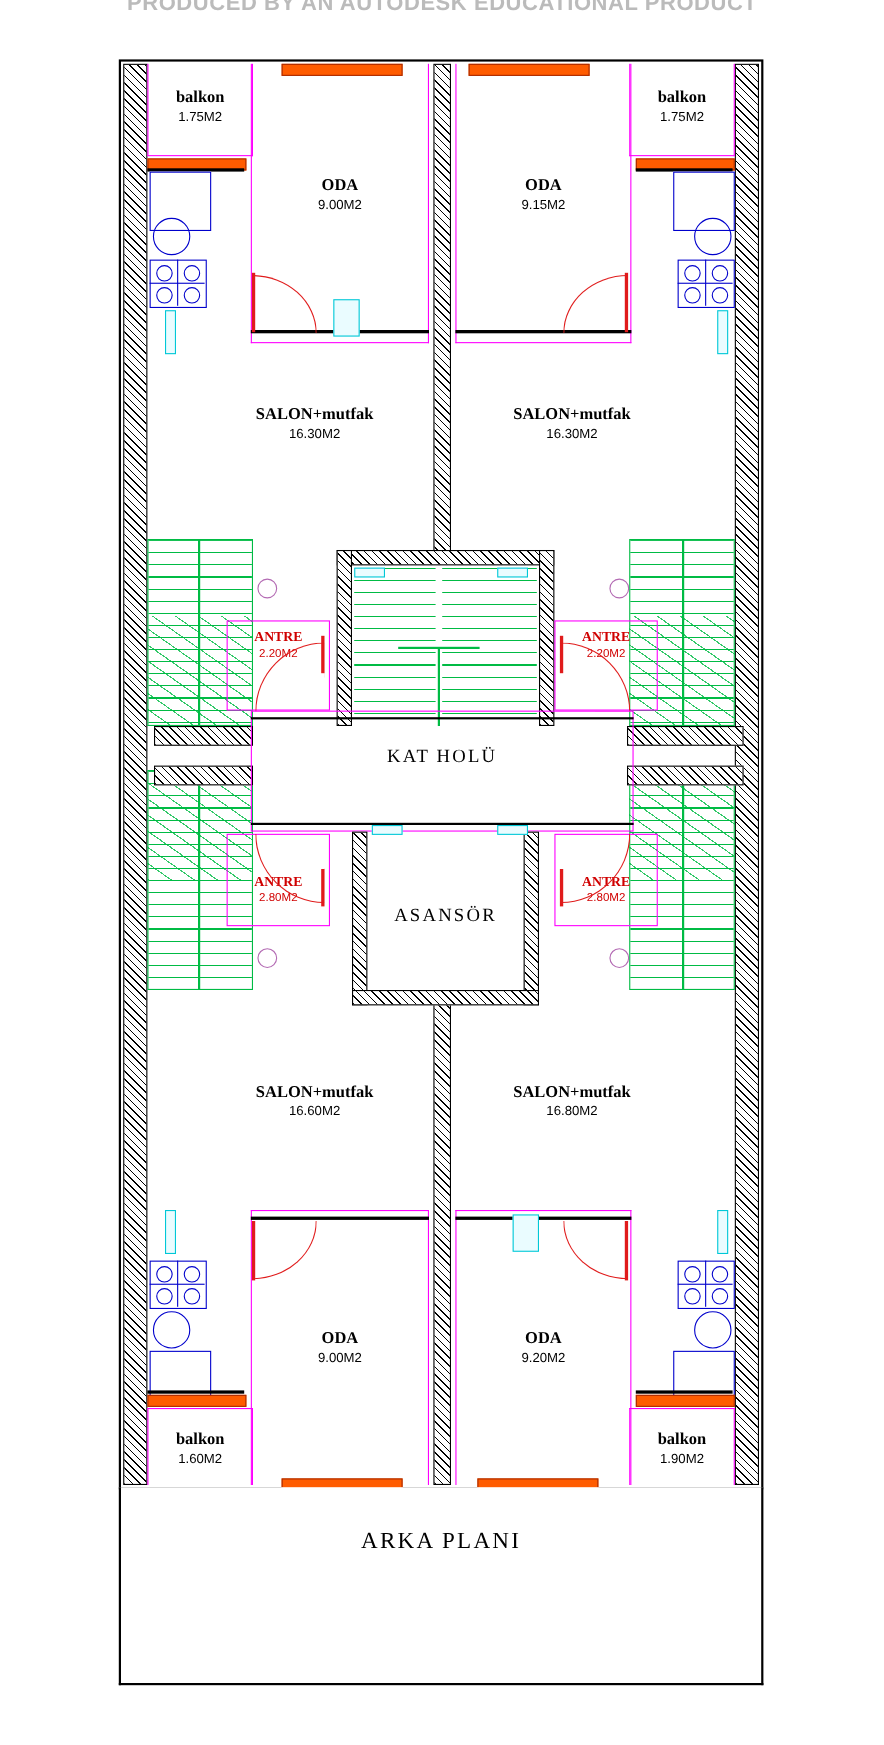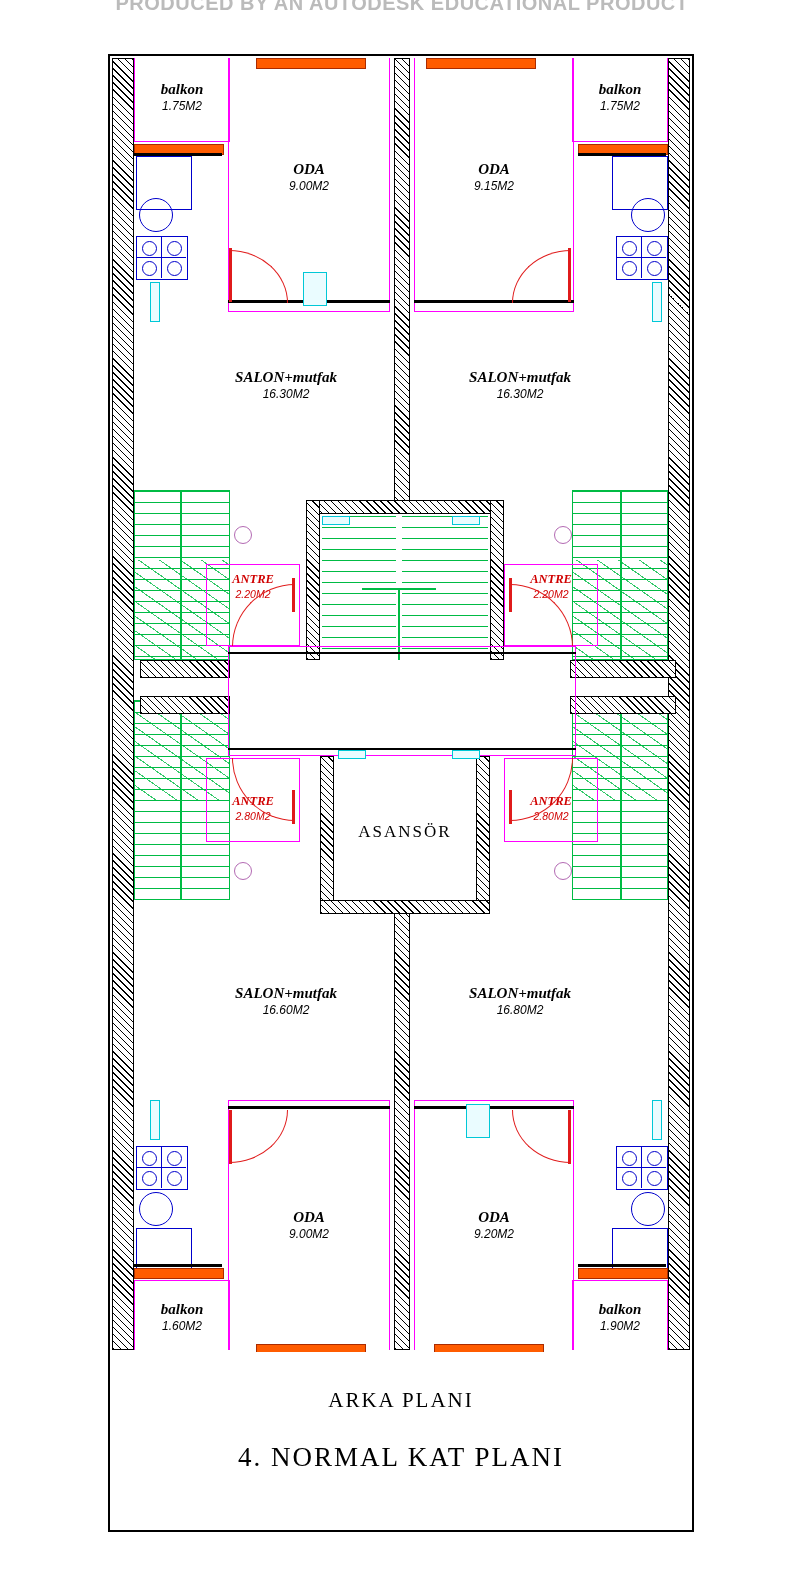--- a/index.html
+++ b/index.html
@@ -18,21 +18,21 @@
   .hatch{
     background-image:repeating-linear-gradient(45deg,#000 0 1px,transparent 1px 5px);
     background-color:#fff;
     border:1px solid #000;
     box-sizing:border-box;
     position:absolute;
   }
   .wall-thin{position:absolute;background:#000;}
 
   
-  .lbl{position:absolute;text-align:center;line-height:1.25;font-style:italic;}
+  .lbl{position:absolute;text-align:center;line-height:1.25;}
   .lbl .n{font-weight:bold;font-size:15px;font-family:"Liberation Serif",serif;}
   .lbl .a{font-size:12px;font-family:"Liberation Sans",sans-serif;}
   .lbl.sm .n{font-size:12.5px;}
   .lbl.sm .a{font-size:10.5px;text-align:center;}
   .lbl.red .n{color:#d00000;}
   .lbl.red .a{color:#d00000;}
 
   .big{position:absolute;text-align:center;font-size:17px;letter-spacing:2px;font-weight:normal;}
   .title{position:absolute;text-align:center;font-size:27px;letter-spacing:2px;}
 
@@ -213,20 +213,21 @@
   <div class="arc arc-tr" style="left:510px;top:758px;width:62px;height:62px;"></div>
   <div class="dleaf" style="left:509px;top:790px;width:3px;height:34px;"></div>
 
   <div class="hatch" style="left:140px;top:660px;width:90px;height:18px;"></div>
   <div class="hatch" style="left:570px;top:660px;width:106px;height:18px;"></div>
   <div class="hatch" style="left:140px;top:696px;width:90px;height:18px;"></div>
   <div class="hatch" style="left:570px;top:696px;width:106px;height:18px;"></div>
   <div class="mag" style="left:228px;top:646px;width:348px;height:110px;"></div>
   <div class="wall-thin" style="left:228px;top:652px;width:348px;height:2px;"></div>
   <div class="wall-thin" style="left:228px;top:748px;width:348px;height:2px;"></div>
+  <div class="big" style="left:228px;top:678px;width:348px;">KAT  HOLÜ</div>
 
   <div class="hatch" style="left:320px;top:756px;width:14px;height:158px;"></div>
   <div class="hatch" style="left:476px;top:756px;width:14px;height:158px;"></div>
   <div class="hatch" style="left:320px;top:900px;width:170px;height:14px;"></div>
   <div class="big" style="left:320px;top:822px;width:170px;">ASANSÖR</div>
   <div class="win" style="left:338px;top:750px;width:26px;height:7px;"></div>
   <div class="win" style="left:452px;top:750px;width:26px;height:7px;"></div>
 
   <div class="lbl" style="left:186px;top:984px;width:200px;">
     <div class="n">SALON+mutfak</div>
@@ -291,15 +292,14 @@
     <div class="n">balkon</div>
     <div class="a">1.60M2</div>
   </div>
   <div class="lbl" style="left:572px;top:1300px;width:96px;">
     <div class="n">balkon</div>
     <div class="a">1.90M2</div>
   </div>
 
   <div class="bottom-box"></div>
   <div class="big" style="left:108px;top:1388px;width:586px;font-size:21px;letter-spacing:2px;">ARKA   PLANI</div>
-  <div class="title" style="left:108px;top:1442px;width:586px;">4.   NORMAL   KAT  PLANI</div>
 
 </div>
 
 </body></html>

